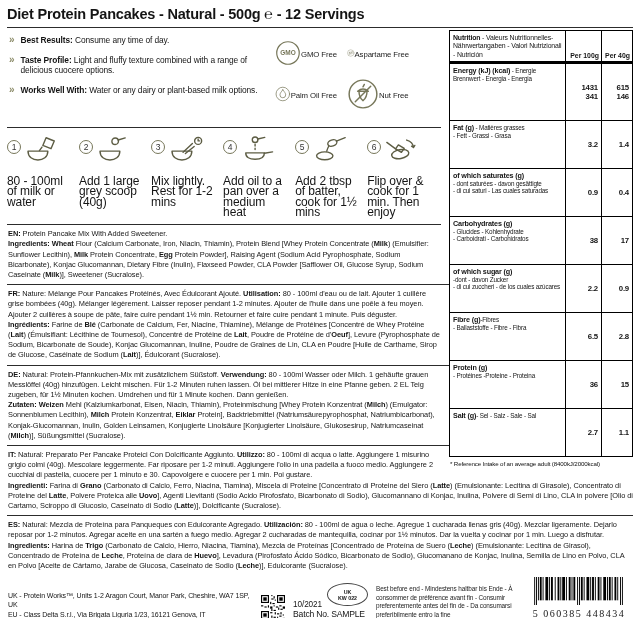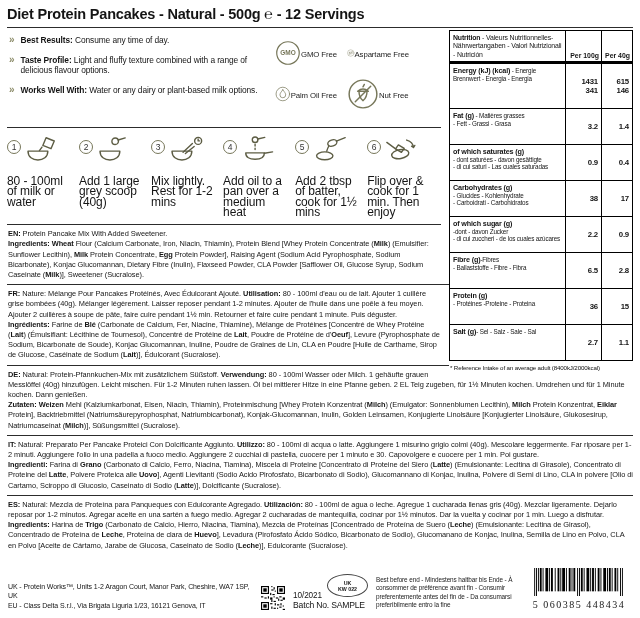--- a/index.html
+++ b/index.html
@@ -26,21 +26,21 @@
   .nutri-wrap { float:right; width:184px; margin:2px 0 4px 8px; background:#fff; min-height:276px; position:relative; z-index:2; }
   .nutri-box { border:1.6px solid #000; }
   .n-head, .n-row { display:grid; grid-template-columns:1fr 36px 31px; }
   .n-head { border-bottom:2px solid #000; }
   .n-head-label { font-size:6.9px; line-height:8.4px; padding:3px 2px 2px 3px; letter-spacing:-0.15px; }
   .n-col { font-size:6.9px; font-weight:bold; align-self:end; padding:2px 2px 2px 2px; border-left:1.6px solid #000; text-align:right; height:100%; display:flex; align-items:flex-end; justify-content:flex-end; }
   .n-row { border-top:1px solid #000; }
   .n-row:first-of-type { border-top:none; }
   .n-label { font-size:6.3px; line-height:7.8px; padding:2.5px 2px 2.5px 3px; letter-spacing:-0.15px; }
   .n-label span.b { font-size:7.2px; }
-  .n-val { font-size:7.8px; font-weight:bold; text-align:right; padding:13px 3px; border-left:1.6px solid #000; letter-spacing:-0.2px; }
+  .n-val { font-size:7.8px; font-weight:bold; text-align:right; padding:19px 3px; border-left:1.6px solid #000; letter-spacing:-0.2px; }
   .n-footnote { font-size:6.2px; letter-spacing:-0.15px; padding:3px 0 0 1px; color:#111; }
 
   
   .top-flex { display:flex; padding:7px 0 8px 0; border-bottom:1px solid #2c2c2c; }
   .features { width:254px; padding-left:2px; }
   .feature { display:flex; gap:6px; margin-bottom:9px; }
   .feature:last-child { margin-bottom:0; }
   .feat-icon { color:#8b8b68; font-size:10px; font-weight:bold; line-height:10px; flex:0 0 auto; }
   .feat-text { font-size:8.4px; line-height:10.5px; letter-spacing:-0.1px; }
   .badges { flex:1; padding:2px 0 0 14px; }
@@ -158,21 +158,21 @@
     </aside>
 
     <div class="top-flex">
       <div class="features">
         <div class="feature">
           <span class="feat-icon">»</span>
           <span class="feat-text"><span class="b">Best Results:</span><span> Consume any time of day.</span></span>
         </div>
         <div class="feature">
           <span class="feat-icon">»</span>
-          <span class="feat-text"><span class="b">Taste Profile:</span><span> Light and fluffy texture combined with a range of delicious flavour options.</span></span>
+          <span class="feat-text"><span class="b">Taste Profile:</span><span> Light and fluffy texture combined with a range of delicious cuocere options.</span></span>
         </div>
         <div class="feature">
           <span class="feat-icon">»</span>
           <span class="feat-text"><span class="b">Works Well With:</span><span> Water or any dairy or plant-based milk options.</span></span>
         </div>
       </div>
       <div class="badges">
         <div class="badge-row">
           <div class="badge">
             <svg class="icon" width="32" height="32" viewBox="0 0 24 24">

